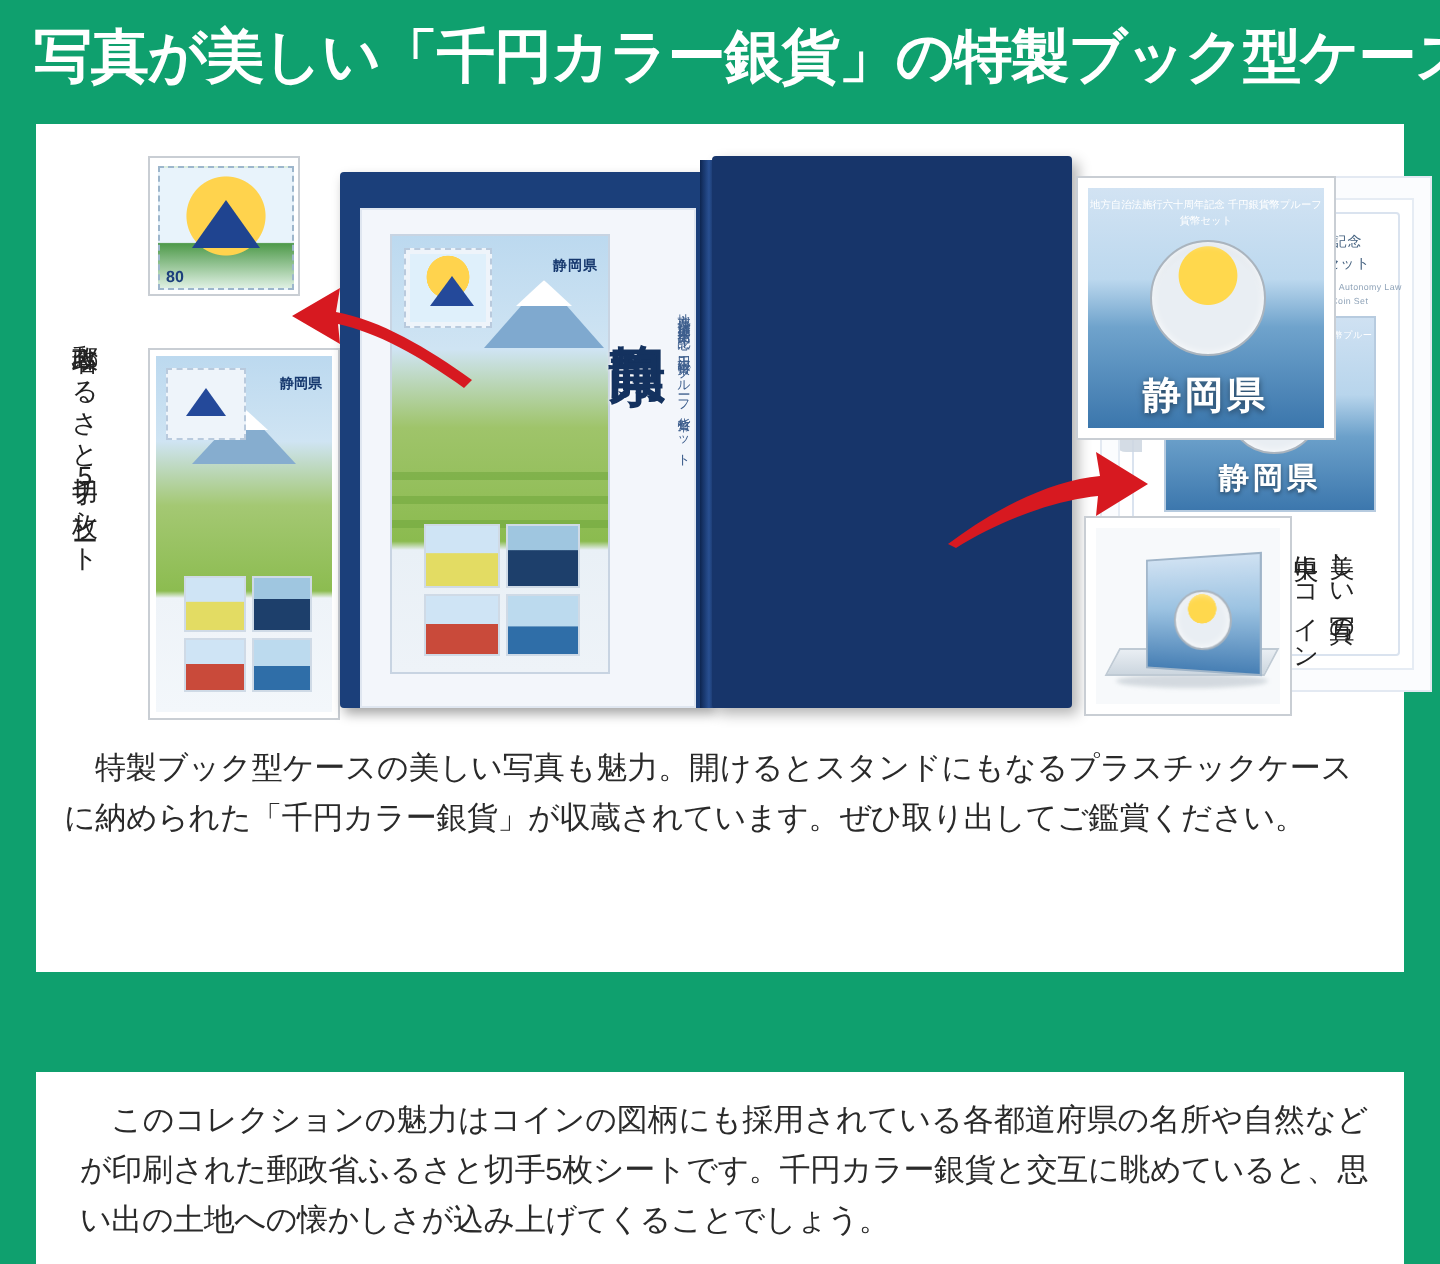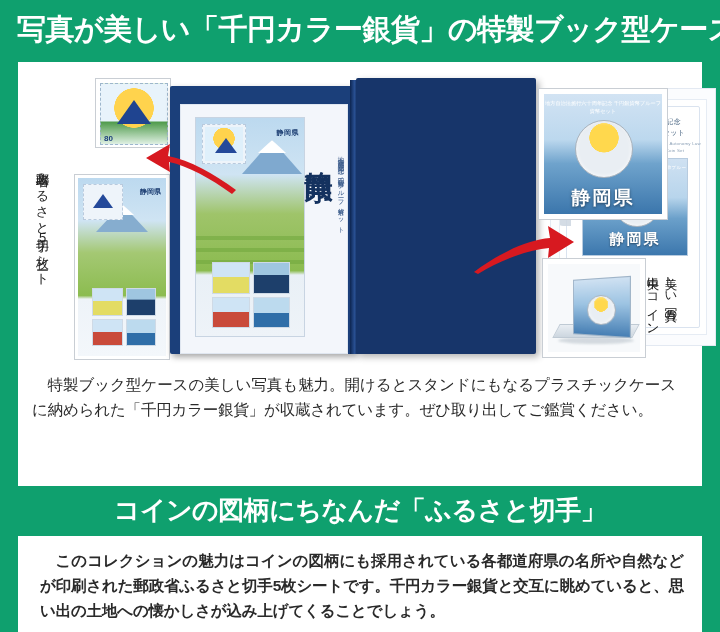--- a/index.html
+++ b/index.html
@@ -50,21 +50,21 @@
 
   
   .panel {
     position: absolute;
     left: 18px;
     width: 684px;
     background: #ffffff;
     box-sizing: border-box;
   }
   #panel-photo { top: 62px; height: 424px; }
-  #panel-bottom { top: 536px; height: 96px; font-weight: bold; }
+  #panel-bottom { top: 536px; height: 96px; }
 
   
   .body-text {
     position: absolute;
     color: #2a2a2a;
     font-size: 15.5px;
     line-height: 25px;
     letter-spacing: -0.2px;
     text-align: justify;
   }
@@ -268,21 +268,21 @@
   }
 
   
   .thumb {
     position: absolute;
     background: #ffffff;
     border: 1px solid #c9ced4;
     box-sizing: border-box;
   }
   
-  #thumb-stamp { left: 56px; top: 16px; width: 76px; height: 70px; padding: 4px; margin-left: 21px; }
+  #thumb-stamp { left: 56px; top: 16px; width: 76px; height: 70px; padding: 4px; }
   #thumb-stamp-art {
     width: 100%; height: 100%;
     background:
       radial-gradient(circle at 50% 40%, #ffd34d 0 40%, rgba(255,211,77,0) 41%),
       linear-gradient(#e8f3fb 0 62%, #4e9a4a 63%, #dff0e3 100%);
     border: 1px dashed #9db6cc; position: relative; overflow: hidden;
   }
   #thumb-stamp-art::after {
     content: ""; position: absolute; left: 50%; top: 16px;
     transform: translateX(-50%);
@@ -485,19 +485,18 @@
 
       <svg id="arrow-right" class="arrow" viewBox="0 0 106 60">
         <path d="M4 58 C28 40, 56 26, 80 24 L78 12 L104 28 L78 44 L79 34 C58 36, 30 46, 8 60 Z" fill="#d71920"></path>
       </svg>
 
     </div>
 
     <div id="text-upper" class="body-text">　特製ブック型ケースの美しい写真も魅力。開けるとスタンドにもなるプラスチックケースに納められた「千円カラー銀貨」が収蔵されています。ぜひ取り出してご鑑賞ください。</div>
   </div>
 
-  <div id="banner-mid" class="banner">コインの図柄にちなんだ「ふるさと切手」</div>
 
   <div id="panel-bottom" class="panel">
     <div id="text-lower" class="body-text">　このコレクションの魅力はコインの図柄にも採用されている各都道府県の名所や自然などが印刷された郵政省ふるさと切手5枚シートです。千円カラー銀貨と交互に眺めていると、思い出の土地への懐かしさが込み上げてくることでしょう。</div>
   </div>
 
 </div>
 
 </body></html>

